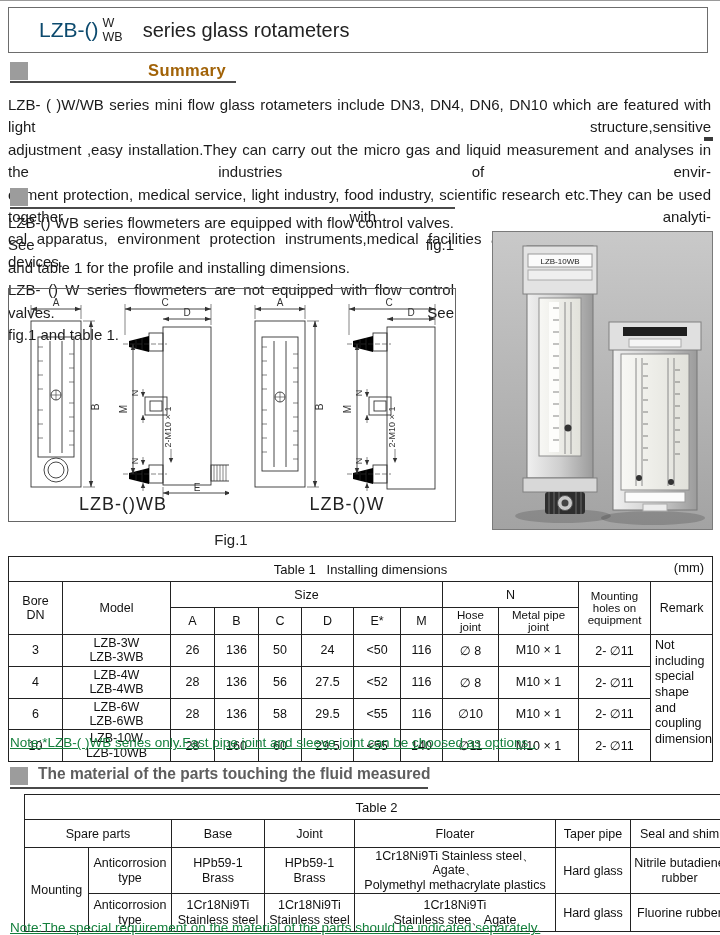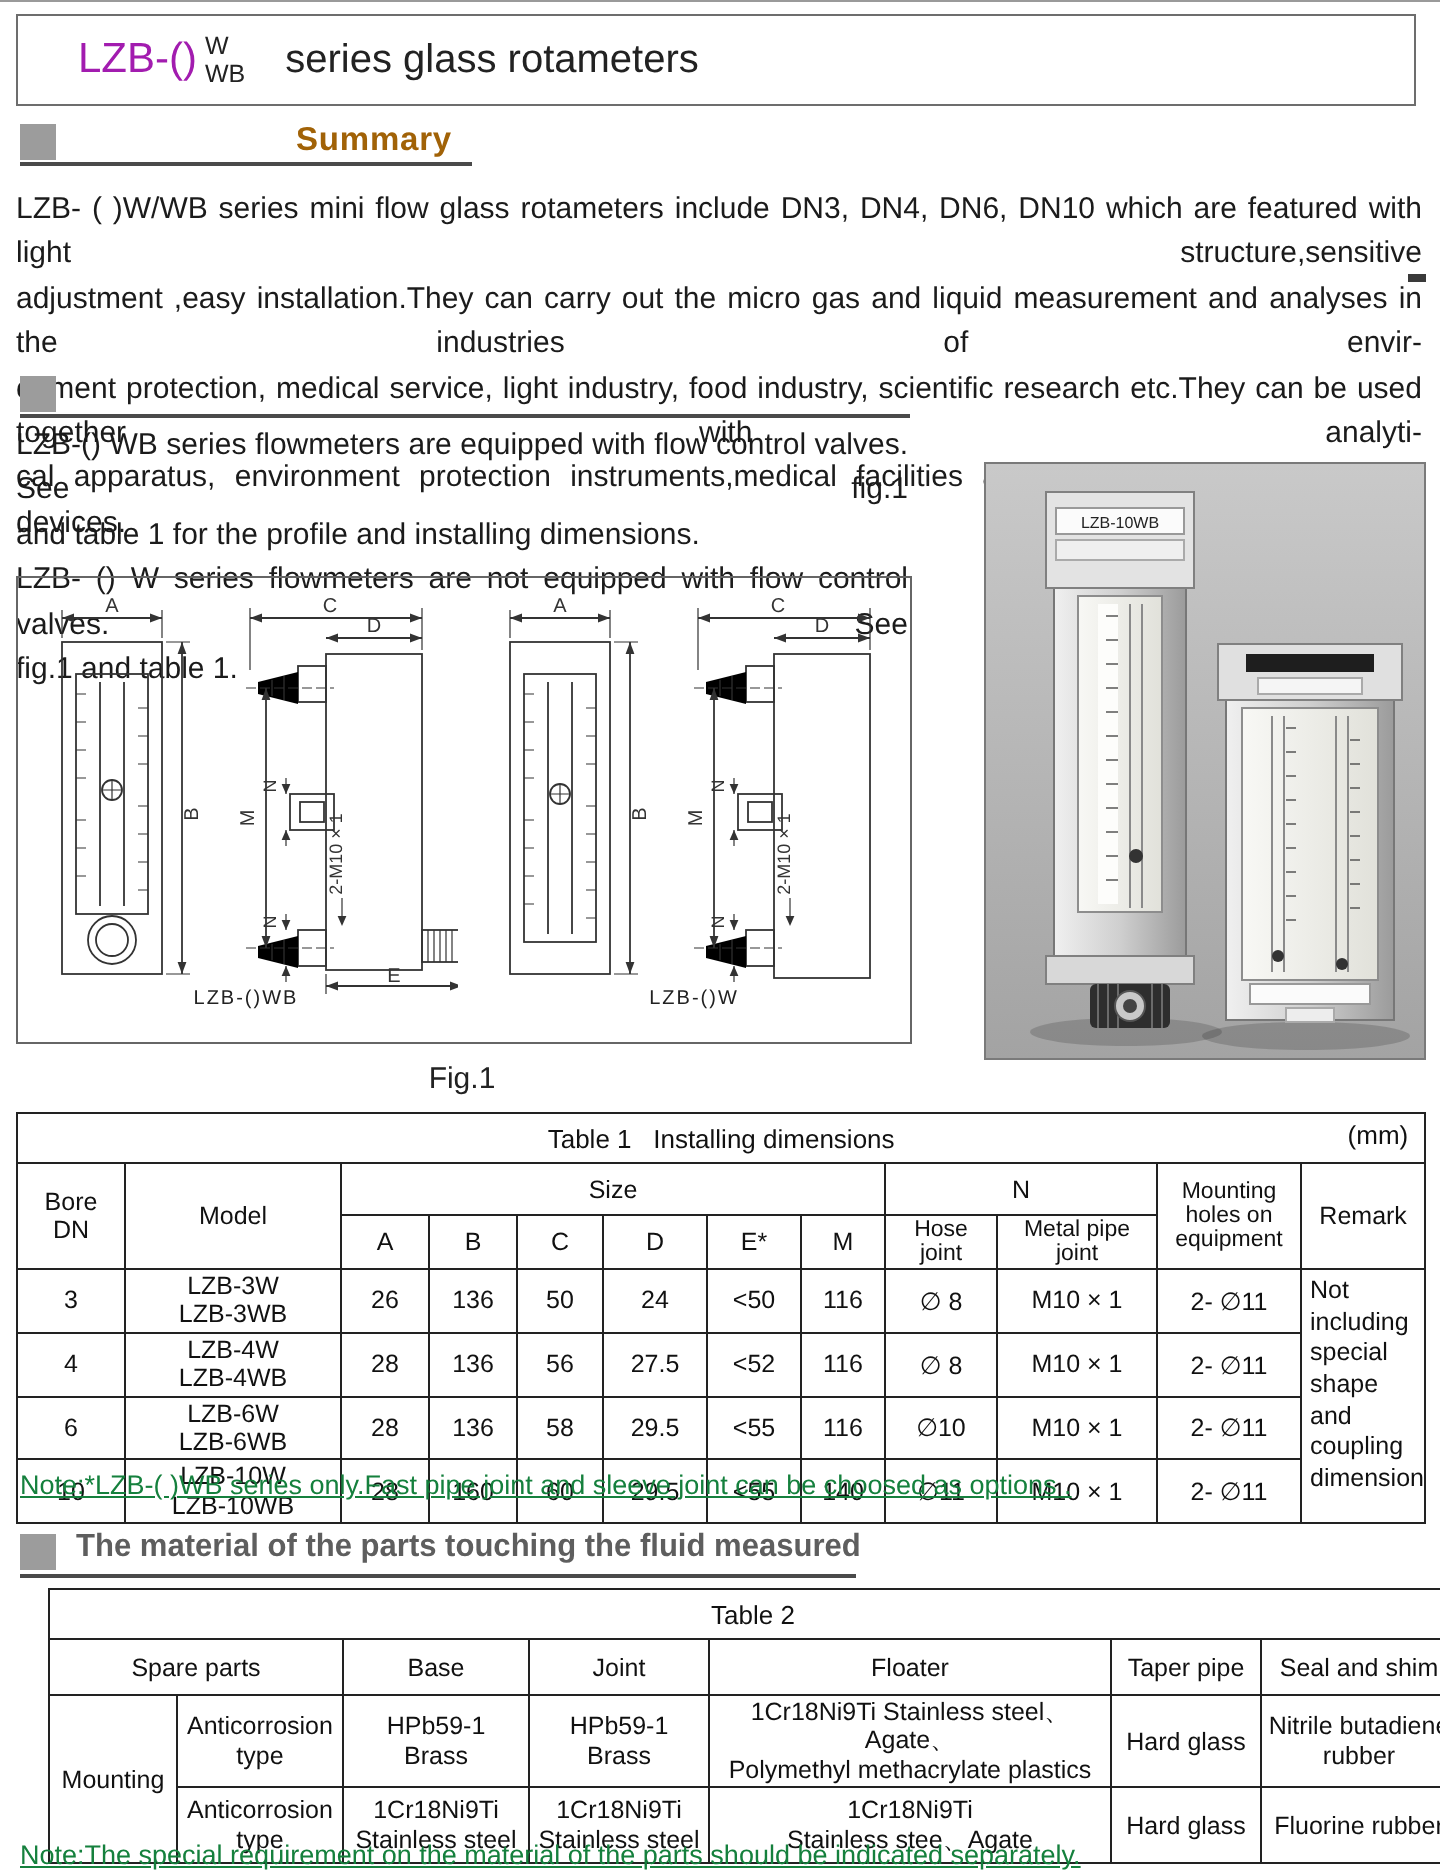--- a/index.html
+++ b/index.html
@@ -4,39 +4,39 @@
 <style>
   html,body{margin:0;padding:0;background:#ffffff;}
   .page{position:relative;width:720px;height:935px;background:#fff;
         font-family:"Liberation Sans",sans-serif;color:#1b1b1b;overflow:hidden;
         border-top:1px solid #9a9a9a;}
   .abs{position:absolute;}
 
   
   .titlebox{left:8px;top:6px;width:700px;height:46px;border:1px solid #6d6d6d;
             display:flex;align-items:center;padding-left:30px;box-sizing:border-box;}
-  .title-main{font-size:21px;color:#a21caf;}
+  .title-main{font-size:21px;color:#0c4a6e;}
   .title-stack{font-size:12.5px;line-height:1.12;margin:0 4px;color:#222;}
   .title-suffix{font-size:20px;margin-left:16px;color:#222;}
 
   
   .sq{position:absolute;width:18px;height:18px;background:#9c9c9c;}
   .hline{position:absolute;height:2px;background:#4a4a4a;}
   .htext{position:absolute;font-weight:bold;color:#a16207;letter-spacing:.4px;}
   .htext3{position:absolute;font-weight:bold;color:#5e5e5e;transform:scaleX(.97);transform-origin:left;}
 
   
   .para{font-size:15px;color:#1b1b1b;}
   .pline{text-align:justify;text-align-last:justify;}
   .pline.last{text-align:last;text-align-last:left;}
 
   
   .figbox{left:8px;top:287px;width:446px;height:232px;border:1px solid #666;}
   .photobox{left:492px;top:230px;width:219px;height:297px;border:1px solid #7a7a7a;background:#b5b5b5;}
-  .figlabel{font-size:10px;letter-spacing:1px;color:#222;text-align:center;}
+  .figlabel{font-size:18px;letter-spacing:1px;color:#222;text-align:center;}
   .figcap{font-size:15px;color:#222;text-align:center;}
 
   svg.draw line,svg.draw rect,svg.draw path,svg.draw polyline,svg.draw circle{stroke:#333;fill:none;stroke-width:.9;}
   svg.draw .thin{stroke-width:.6;}
   svg.draw .dash{stroke-dasharray:5 2;stroke-width:.6;}
   svg.draw .arr{fill:#333;stroke:none;}
   svg.draw text{fill:#333;font-family:"Liberation Sans",sans-serif;stroke:none;}
 
   
   table{border-collapse:collapse;table-layout:fixed;}

